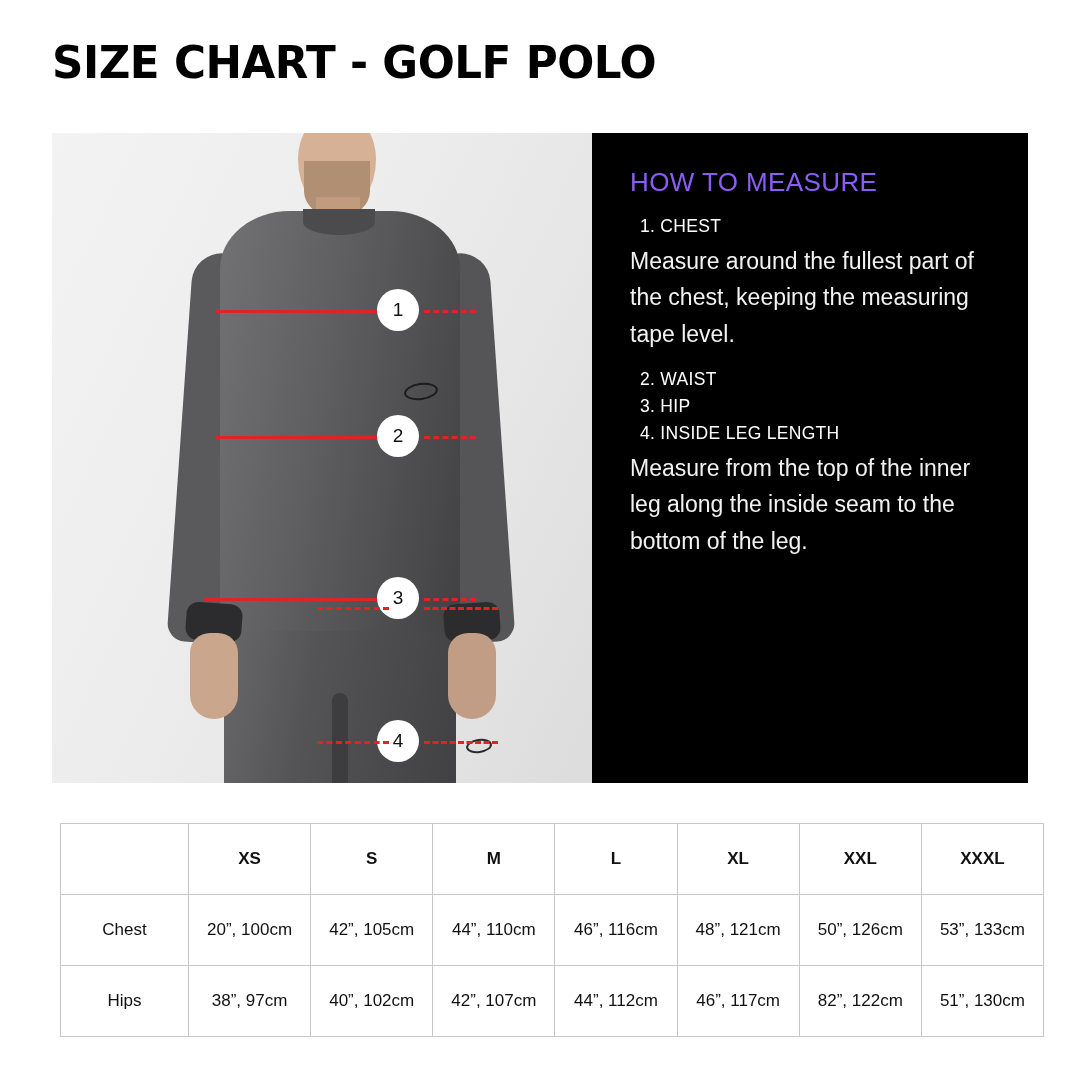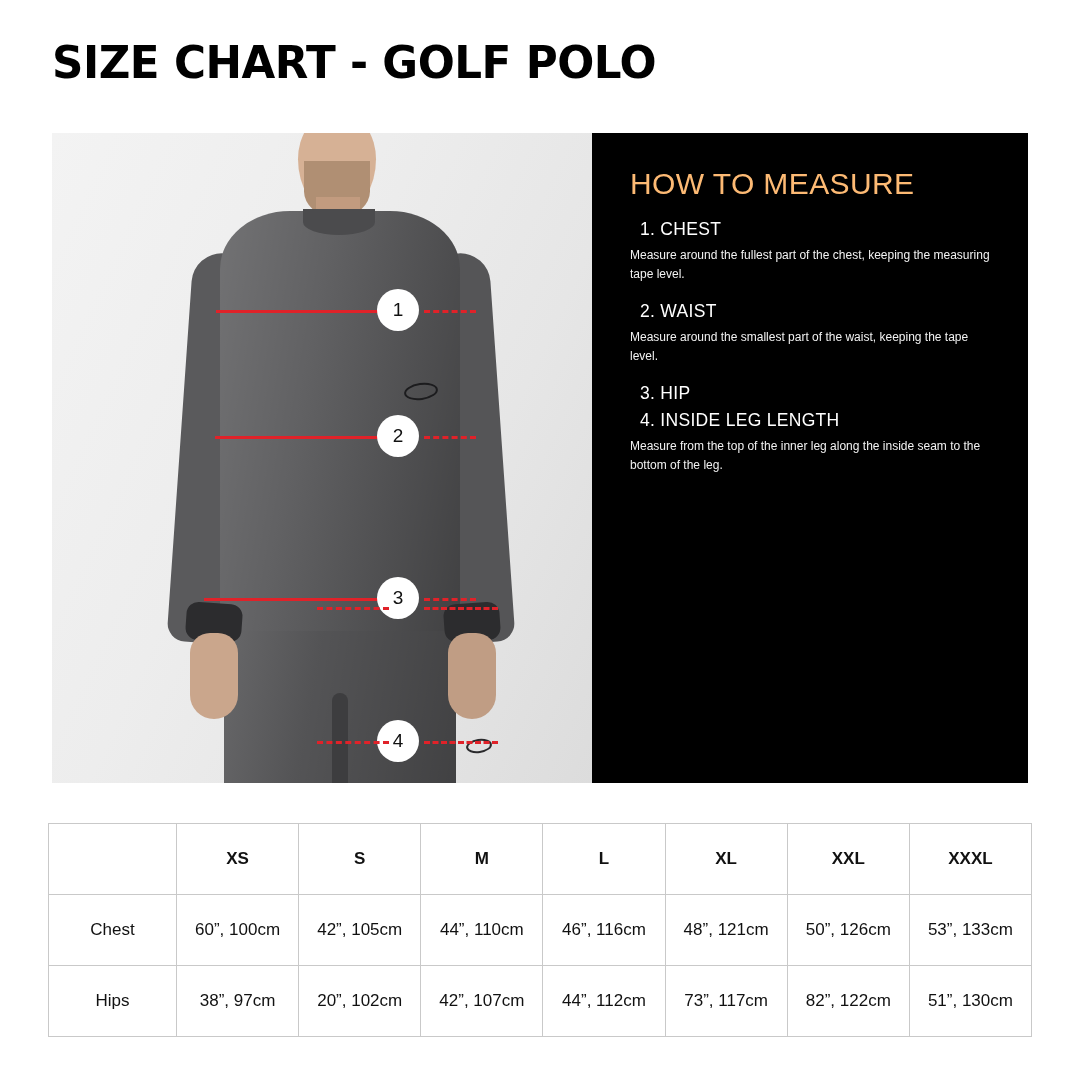--- a/index.html
+++ b/index.html
@@ -216,45 +216,45 @@
   .howto {
     width: 436px;
     height: 650px;
     background: #000000;
     color: #ffffff;
     box-sizing: border-box;
     padding: 34px 30px 0 38px;
   }
   .howto h2 {
     margin: 0 0 18px 0;
-    font-size: 30px;
+    font-size: 26px;
     font-weight: 400;
     letter-spacing: 0.4px;
-    color: #fdba74;
+    color: #8b5cf6;
   }
   .step-title {
     font-size: 17.5px;
     font-weight: 400;
     letter-spacing: 0.3px;
     margin: 0 0 6px 10px;
     color: #ffffff;
   }
   .step-body {
-    font-size: 12px;
+    font-size: 23px;
     line-height: 1.58;
     margin: 0 0 17px 0;
     color: #f2f2f2;
     font-weight: 300;
   }
   .step:last-child .step-body { margin-bottom: 0; }
 
   
   .table-wrap {
     position: absolute;
-    left: 48px;
+    left: 60px;
     top: 823px;
     width: 944px;
   }
   table.sizes {
     border-collapse: collapse;
     width: 984px;
     table-layout: fixed;
   }
   table.sizes th, table.sizes td {
     border: 1px solid #c9c9c9;
@@ -327,21 +327,20 @@
     <div class="howto">
       <h2>HOW TO MEASURE</h2>
 
       <div class="step">
         <p class="step-title">1. CHEST</p>
         <p class="step-body">Measure around the fullest part of the chest, keeping the measuring tape level.</p>
       </div>
 
       <div class="step">
         <p class="step-title">2. WAIST</p>
-        <p class="step-body">Measure around the smallest part of the waist, keeping the tape level.</p>
       </div>
 
       <div class="step">
         <p class="step-title">3. HIP</p>
       </div>
 
       <div class="step">
         <p class="step-title">4. INSIDE LEG LENGTH</p>
         <p class="step-body">Measure from the top of the inner leg along the inside seam to the bottom of the leg.</p>
       </div>
@@ -368,35 +367,35 @@
           <th>M</th>
           <th>L</th>
           <th>XL</th>
           <th>XXL</th>
           <th>XXXL</th>
         </tr>
       </thead>
       <tbody>
         <tr>
           <th>Chest</th>
-          <td>60”, 100cm</td>
+          <td>20”, 100cm</td>
           <td>42”, 105cm</td>
           <td>44”, 110cm</td>
           <td>46”, 116cm</td>
           <td>48”, 121cm</td>
           <td>50”, 126cm</td>
           <td>53”, 133cm</td>
         </tr>
         <tr>
           <th>Hips</th>
           <td>38”, 97cm</td>
-          <td>20”, 102cm</td>
+          <td>40”, 102cm</td>
           <td>42”, 107cm</td>
           <td>44”, 112cm</td>
-          <td>73”, 117cm</td>
+          <td>46”, 117cm</td>
           <td>82”, 122cm</td>
           <td>51”, 130cm</td>
         </tr>
       </tbody>
     </table>
   </div>
 
 </div>
 
 </body></html>

